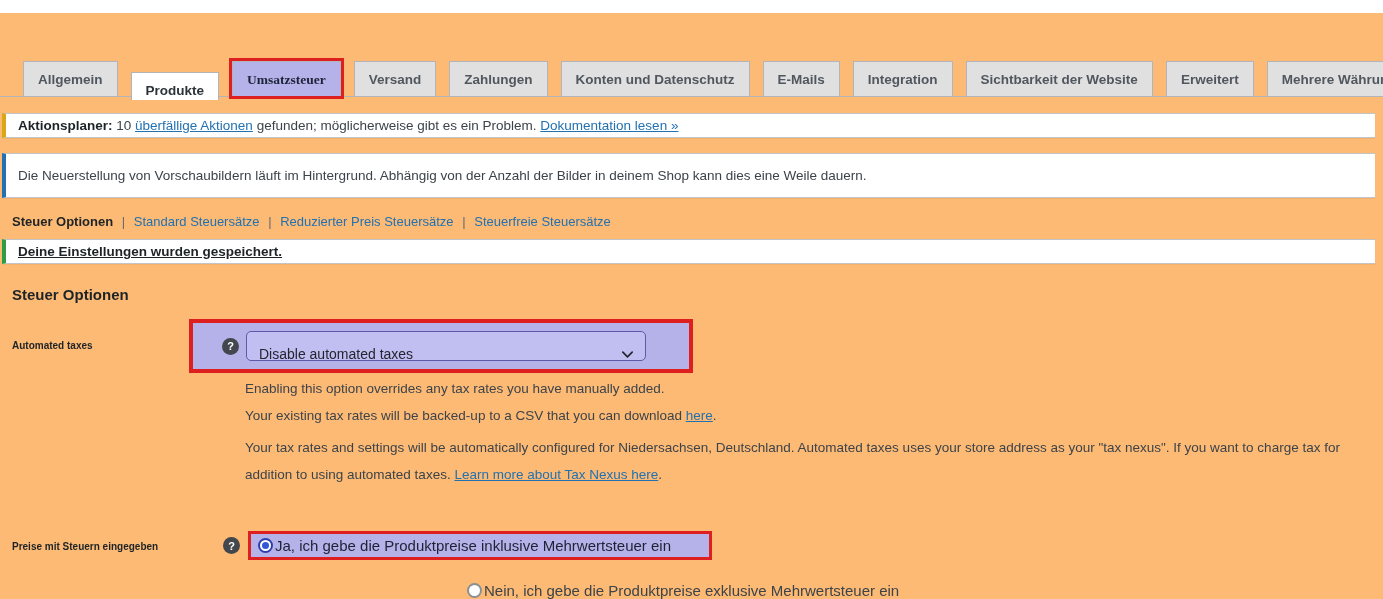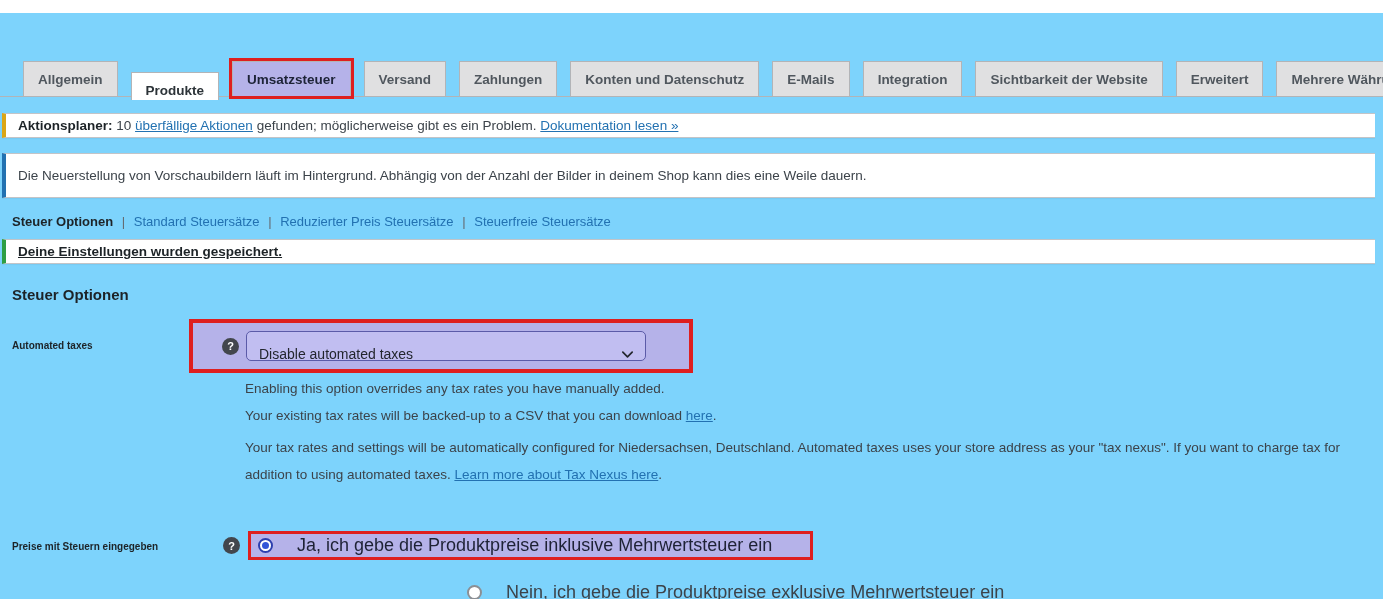--- a/index.html
+++ b/index.html
@@ -3,32 +3,32 @@
 <meta charset="utf-8">
 <style>
   * { margin:0; padding:0; box-sizing:border-box; }
   html,body { width:1383px; height:599px; overflow:hidden; }
   body {
     font-family:"Liberation Sans", sans-serif;
     background:#ffffff;
     color:#3c434a;
     font-size:13.5px;
   }
-  .page { background:#7dd3fc; margin-top:13px; height:586px; }
+  .page { background:#fdba74; margin-top:13px; height:586px; }
 
   
   .tabs-wrap { padding:27px 0 0 23px; border-bottom:1px solid #b2b4b7; position:relative; }
   .tabs { display:flex; gap:13px; align-items:flex-end; }
   .tab {
     display:inline-block; background:#e0e0e1; border:1px solid #b2b4b7; border-bottom:none;
     padding:9px 14px 8px; font-weight:bold; font-size:13.5px; color:#50575e;
     text-decoration:none; white-space:nowrap; cursor:pointer; line-height:17px;
   }
   .tab.active { background:#ffffff; color:#2c3338; position:relative; margin-bottom:-4px; padding-bottom:1px; z-index:2; border-bottom:none;margin-top:32px; }
-  .tab.highlighted { background:#b5b2e9; color:#1d2337; outline:3px solid #de1f1f; outline-offset:0; position:relative; z-index:1; }
+  .tab.highlighted { background:#b5b2e9; color:#1d2337; outline:3px solid #de1f1f; outline-offset:0; position:relative; z-index:1;font-family:Liberation Serif, serif; }
 
   
   .notice {
     background:#fff; border:1px solid #c3c4c7; border-right:none;
     margin-left:2px; width:1373px; padding:4px 12px; font-size:13.5px; color:#3c434a;
     box-shadow:0 1px 1px rgba(0,0,0,.04);
   }
   .notice a { color:#2271b1; text-decoration:underline; cursor:pointer; }
   .notice-warning { border-left:4px solid #dba617; margin-top:16px; }
   .notice-info { border-left:4px solid #2271b1; margin-top:15px; padding-top:14px; padding-bottom:14px; }
@@ -79,21 +79,21 @@
   .annot-radio {
     display:flex; align-items:center; background:#b5b2e9; border:3px solid #de1f1f;
     margin-left:8px; padding:3px 38px 3px 7px; height:29px;
   }
   .radio {
     display:inline-flex; width:15px; height:15px; border-radius:50%; background:#fff;
     border:2px solid #2d3fae; align-items:center; justify-content:center; flex:0 0 auto; cursor:pointer;
   }
   .radio .dot { width:7px; height:7px; border-radius:50%; background:#3355d8; }
   .radio.unchecked { border-color:#8c8f94; }
-  .radio-label { margin-left:24px; font-size:18px; color:#1e2235; cursor:pointer; }
+  .radio-label { margin-left:2px; font-size:15px; color:#1e2235; cursor:pointer; }
   .option-no { display:flex; align-items:center; margin:22px 0 0 245px; }
   .option-no .radio-label { color:#3c434a; }
 </style>
 </head>
 <body>
 
 <div class="page">
 
   <div class="tabs-wrap">
     <nav class="tabs">

